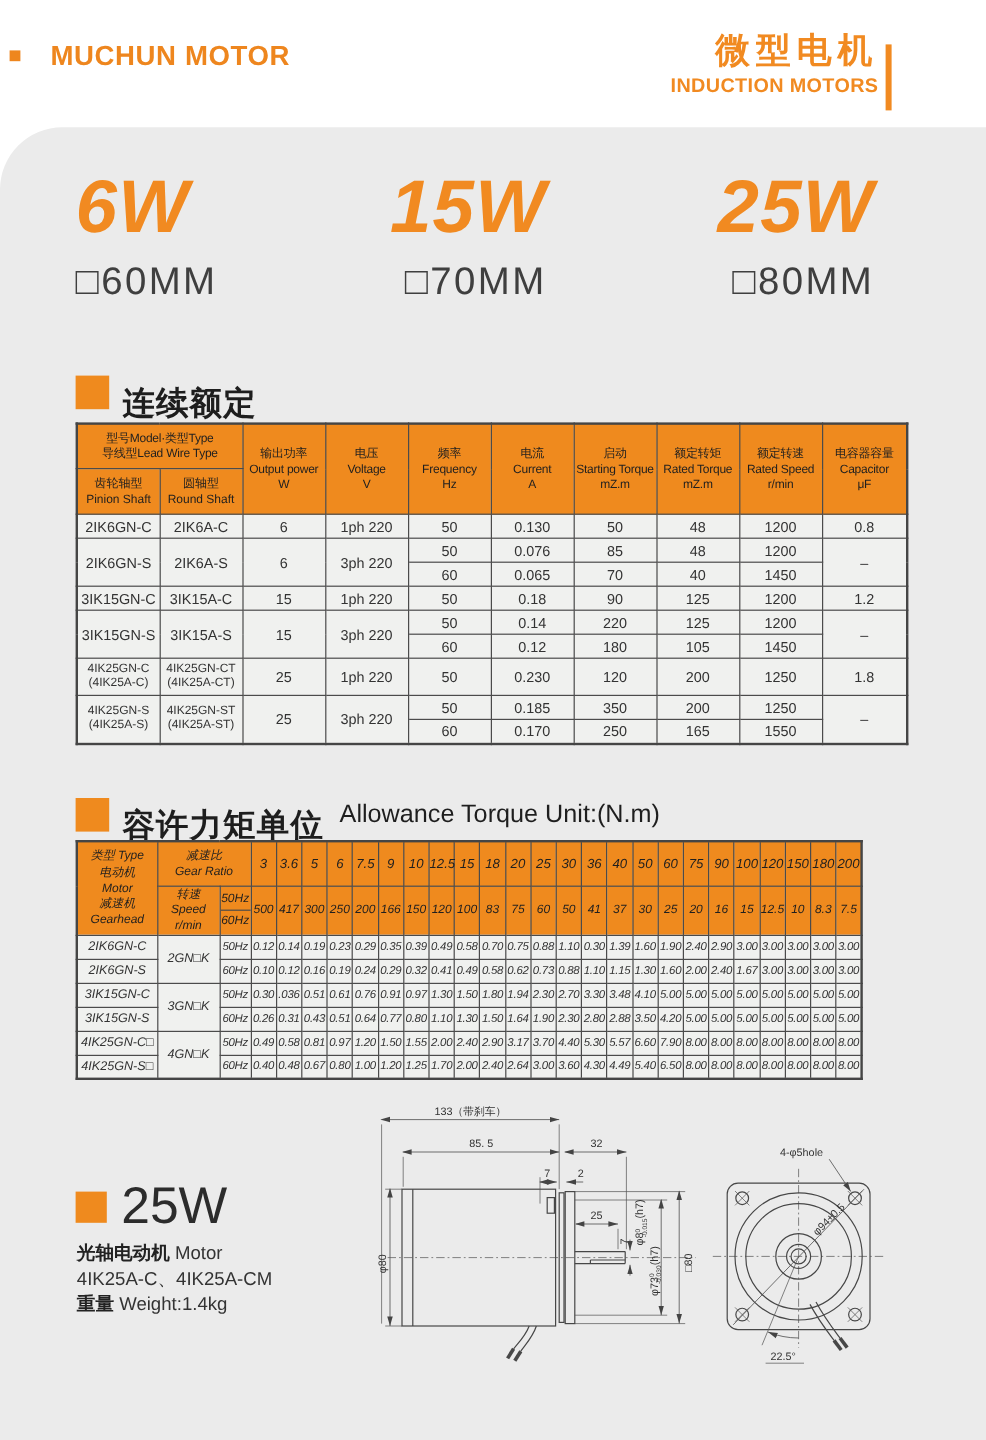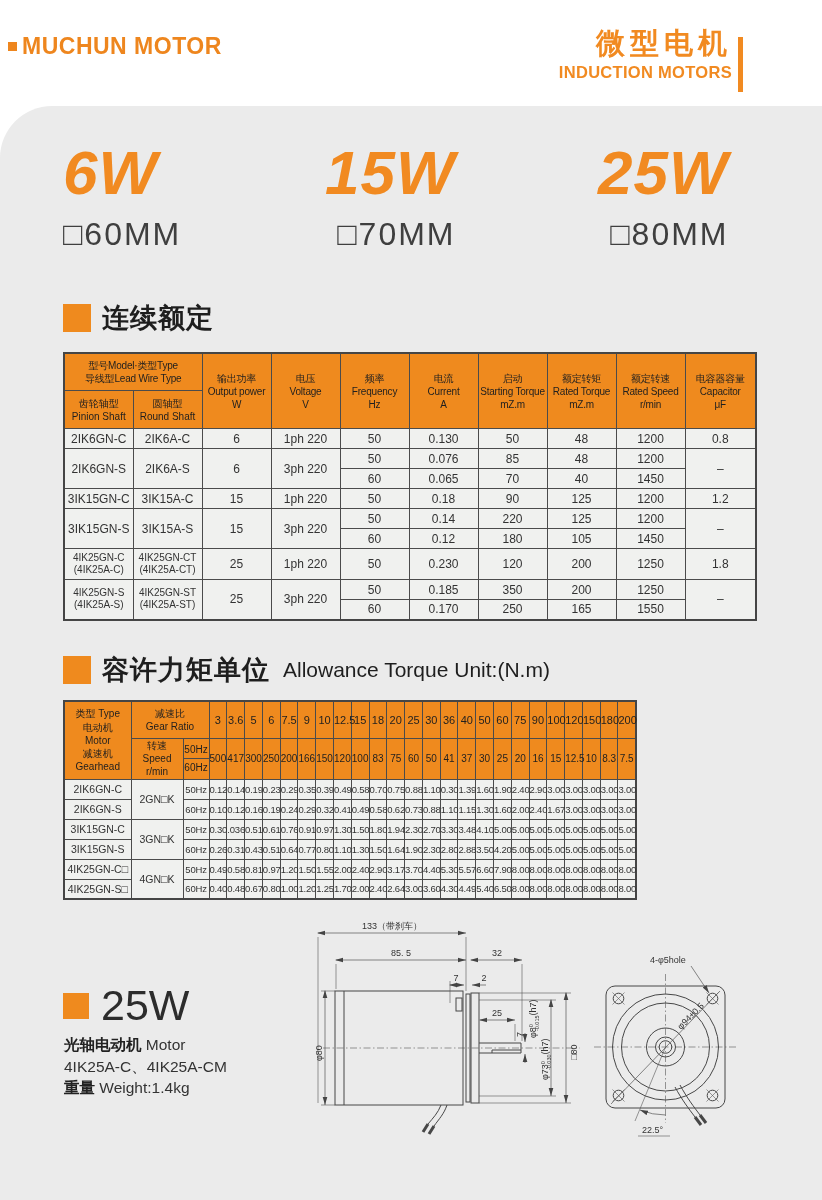--- a/index.html
+++ b/index.html
@@ -1,51 +1,51 @@
 <!DOCTYPE html>
 <html><head>
 <meta charset="utf-8">
 <style>
   html,body{margin:0;padding:0;}
   body{
     width:822px;height:1200px;position:relative;background:#ffffff;
     font-family:"Liberation Sans","DejaVu Sans",sans-serif;overflow:hidden;color:#333;
   }
   
-  .brand{position:absolute;top:33px;left:8px;display:flex;align-items:center;gap:5px;
+  .brand{position:absolute;top:33px;left:8px;display:flex;align-items:center;gap:25px;
     color:#EE861E;font-size:23px;font-weight:bold;letter-spacing:.5px;}
   .brand-bullet{width:9px;height:9px;background:#EE861E;display:inline-block;}
   .head-right{position:absolute;top:28px;right:90px;text-align:right;color:#F18A21;}
   .head-cn{font-size:29px;font-weight:bold;letter-spacing:5px;line-height:1.1;}
   .head-en{font-size:16.5px;font-weight:bold;margin-top:3px;letter-spacing:.3px;}
   .head-bar{position:absolute;top:37px;right:79px;width:5px;height:55px;background:#F18A21;}
   
   .panel{position:absolute;top:106px;left:0;width:822px;height:1094px;background:#EBEBEB;
     border-top-left-radius:52px;}
   
   .product{position:absolute;top:142px;}
   .pw{font-size:62px;font-weight:900;font-style:italic;color:#F18A21;line-height:1;letter-spacing:1px;}
   .fr{margin-top:14px;font-size:32px;color:#3F3F3F;letter-spacing:2px;line-height:1;text-align:right;}
   
   .sec{position:absolute;display:flex;align-items:center;gap:11px;}
   .sq{width:28px;height:28px;background:#EF8A1E;flex:none;}
-  .t-cn{font-size:27px;font-weight:bold;color:#1E1E1E;letter-spacing:1px;}
+  .t-cn{font-size:27px;font-weight:bold;color:#1E1E1E;letter-spacing:1px;margin-top:18px;}
   .t-en{font-size:21px;color:#1E1E1E;margin-left:2px;}
   
   .dtab{position:absolute;border-collapse:collapse;border:2px solid #454545;}
   .dtab th,.dtab td{border:1px solid #4B4B4B;padding:0;text-align:center;vertical-align:middle;}
   .dtab thead th{background:#EF8A1E;font-weight:normal;color:#1F1F1F;}
   .dtab tbody td{background:#F0F1EF;color:#333;}
   .t1{left:63px;top:352px;width:692px;table-layout:fixed;}
   .t1 thead tr.h1 th{height:36px;font-size:10px;line-height:1.3;letter-spacing:-0.2px;}
   .t1 thead tr.h2 th{height:37px;font-size:10px;line-height:1.3;}
   .t1 tbody tr{height:20px;}
   .t1 tbody td{font-size:12px;}
   .t1 tbody td.name2{font-size:10px;line-height:1.2;padding:3px 0;}
-  .t2{left:63px;top:700px;width:574px;table-layout:fixed;}
+  .t2{left:63px;top:700px;width:656px;table-layout:fixed;font-style:italic;}
   .t2 thead th{font-size:10px;line-height:1.32;}
   .t2 tr.h1 th{height:36px;}
   .t2 tr.h2 th{height:36px;}
   .t2 th.ratio{font-size:11px;}
   .t2 th.hzstack{padding:0;}
   .t2 th.hzstack div{height:17px;line-height:17px;}
   .t2 th.hzstack div:first-child{border-bottom:1px solid #4B4B4B;}
   .t2 tbody tr{height:20px;}
   .t2 tbody td{font-size:9.5px;letter-spacing:-0.2px;}
   .t2 tbody td.motor{font-size:10.5px;letter-spacing:0;}

